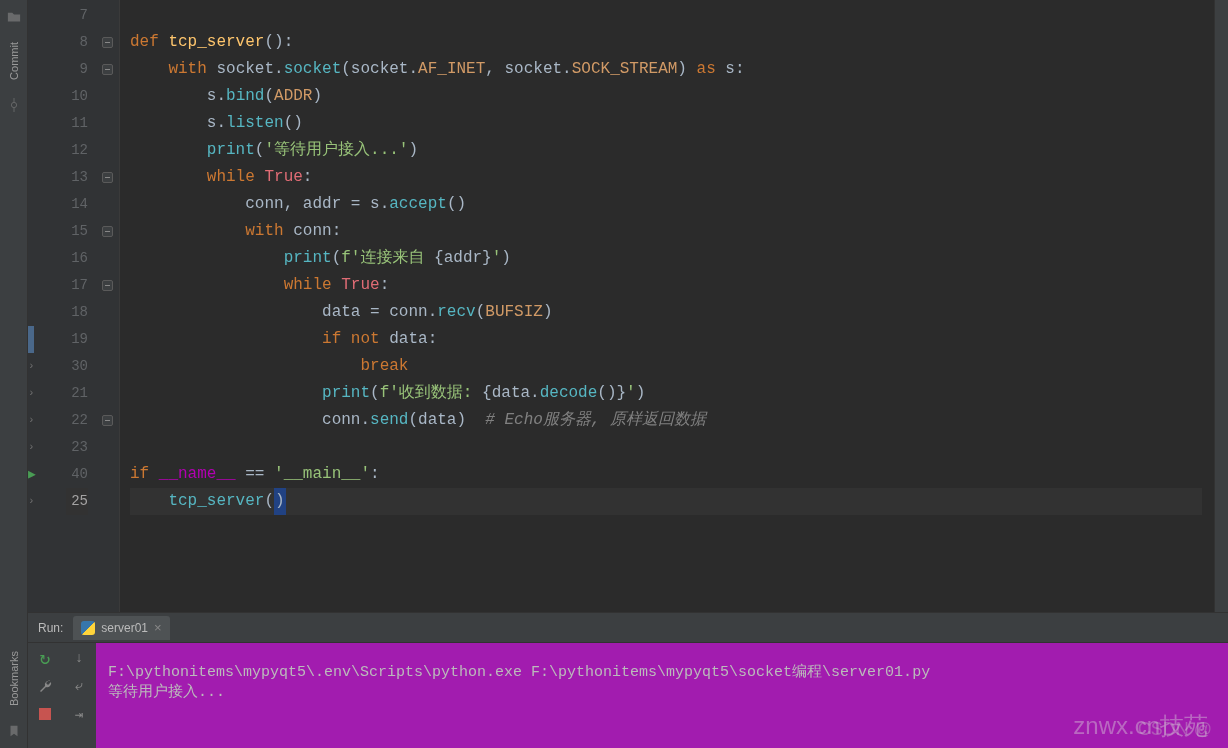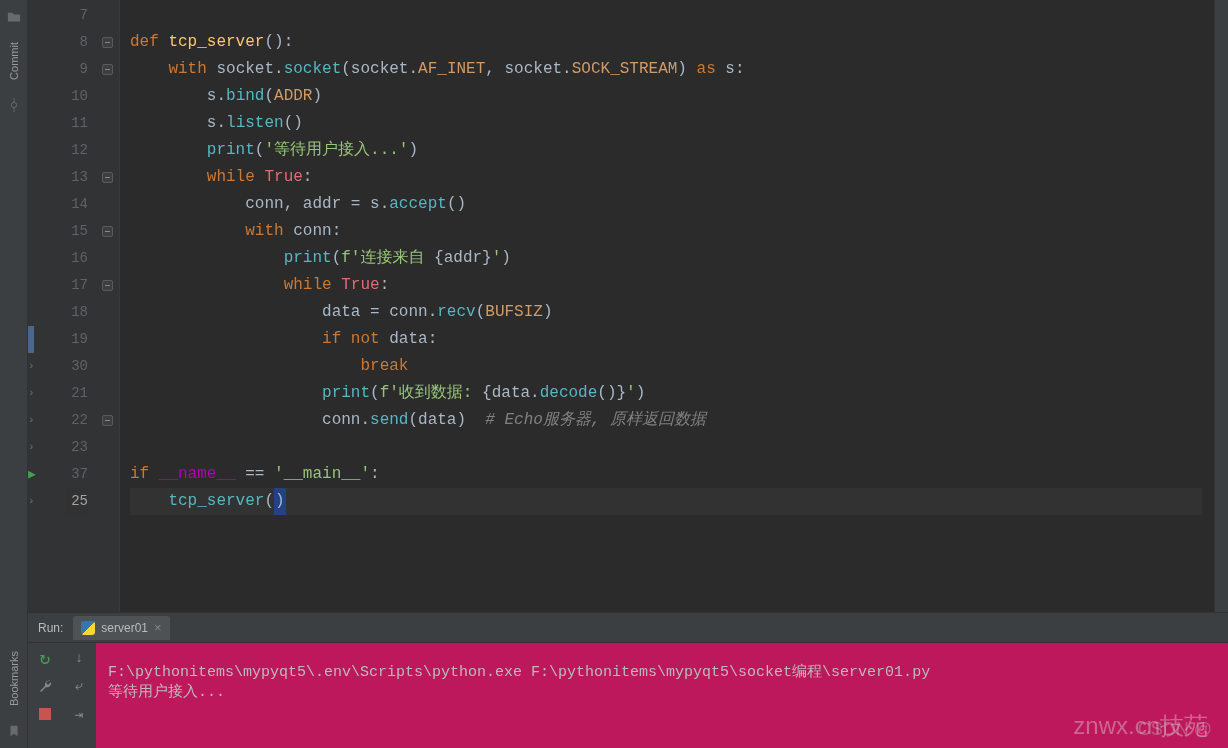--- a/index.html
+++ b/index.html
@@ -68,21 +68,21 @@
 .builtin { color: #e06c75; }
 .comment { color: #808080; font-style: italic; }
 .dunder { color: #b200b2; }
 .cursor-box { background: #214283; padding: 0 1px; }
 .breadcrumb {
   height: 25px; background: #3c3f41; border-top: 1px solid #323232;
   color: #888; font-size: 12px; font-family: sans-serif; display:flex;
   align-items:center; padding-left: 12px;
 }
 .run-panel {
-  height: 136px; background: #be185d; border-top: 1px solid #323232;
+  height: 136px; background: #a21caf; border-top: 1px solid #323232;
   display: flex; flex-direction: column;
 }
 .run-tabs {
   height: 30px; background: #3c3f41; display: flex; align-items:center;
   font-family: sans-serif; font-size: 12px; border-bottom: 1px solid #323232;
 }
 .run-label { color: #bbb; padding: 0 10px; }
 .run-tab {
   background: #4e5254; height: 24px; display:flex; align-items:center;
   padding: 0 8px; gap: 6px; border-radius: 3px 3px 0 0;
@@ -187,21 +187,21 @@
           <div class="ln">14</div>
           <div class="ln">15</div>
           <div class="ln">16</div>
           <div class="ln">17</div>
           <div class="ln">18</div>
           <div class="ln">19</div>
           <div class="ln">30</div>
           <div class="ln">21</div>
           <div class="ln">22</div>
           <div class="ln">23</div>
-          <div class="ln">37</div>
+          <div class="ln">40</div>
           <div class="ln sel">25</div>
         </div>
       <div class="fold-col" id="foldcol">
           <div class="fc"></div>
           <div class="fc">
             <span class="fold-mark fold-open"></span>
           </div>
           <div class="fc">
             <span class="fold-mark fold-open"></span>
           </div>

